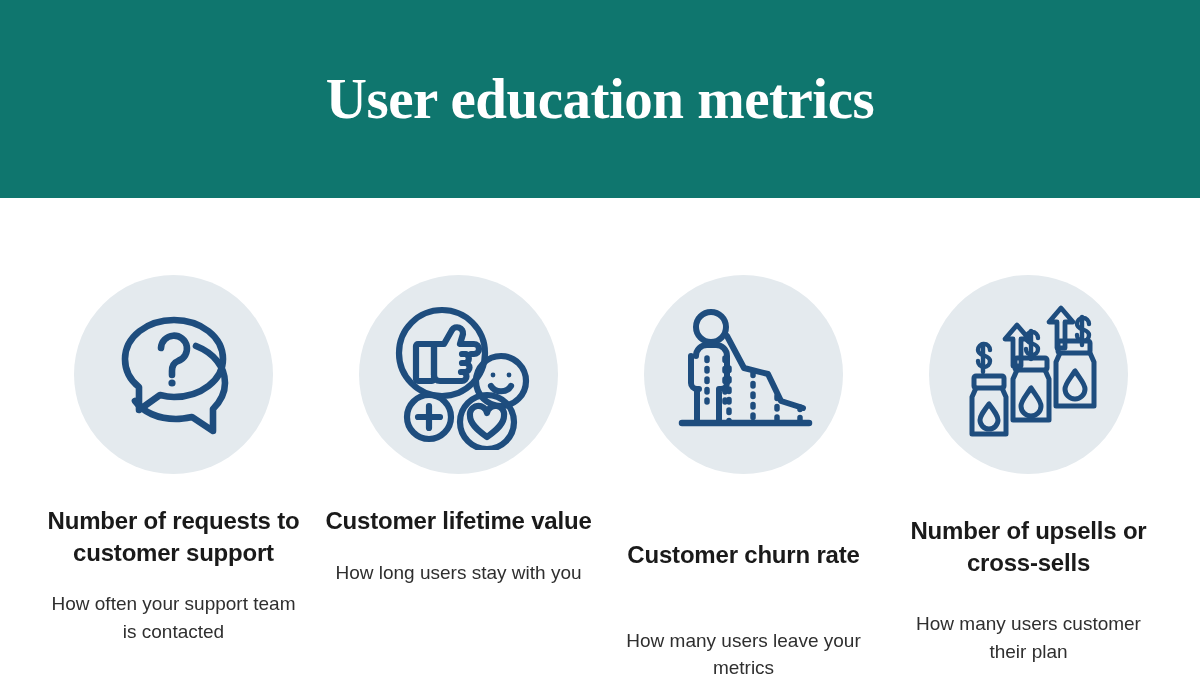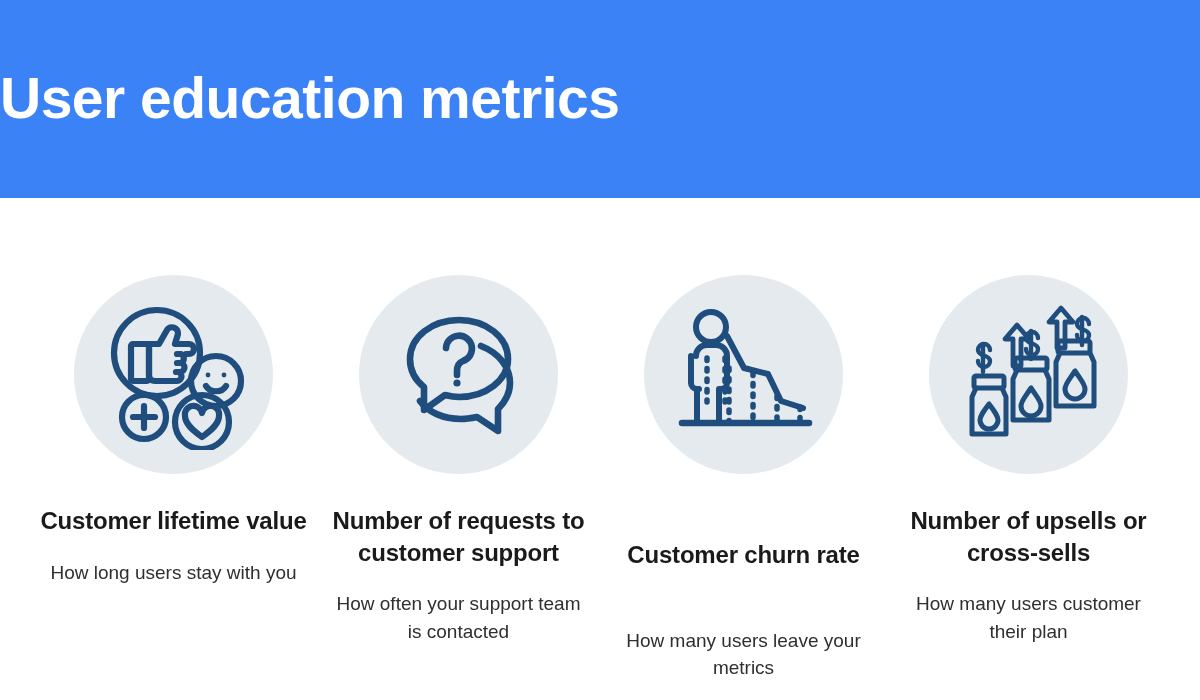--- a/index.html
+++ b/index.html
@@ -8,22 +8,22 @@
     background:#ffffff;
     font-family:"Liberation Sans", sans-serif;
     overflow:hidden;
   }
   .slide { position:relative; width:1200px; height:700px; background:#fff; }
 
   
   .header {
     position:absolute; left:0; top:0;
     width:1200px; height:198px;
-    background:#3b82f6;
-    display:flex; align-items:center; 
+    background:#0f766e;
+    display:flex; align-items:center; justify-content:center;font-family:Liberation Serif, serif;
   }
   .header-title {
     color:#ffffff;
     font-size:57px;
     font-weight:bold;
     letter-spacing:-0.5px;
     line-height:1.05;
     text-align:center;
     white-space:nowrap;
   }
@@ -39,21 +39,21 @@
   .card {
     width:285px;
     display:flex;
     flex-direction:column;
     align-items:center;
     padding-top:77px;
   }
   .card:nth-child(1){ margin-left:31px; }
   .card:nth-child(2){ margin-left:0px; }
   .card:nth-child(3){ margin-left:0px;gap:34px; }
-  .card:nth-child(4){ margin-left:0px; }
+  .card:nth-child(4){ margin-left:0px;gap:10px; }
 
   .icon-circle {
     width:199px; height:199px;
     border-radius:50%;
     background:#e4eaee;
     display:flex; align-items:center; justify-content:center;
     flex:0 0 auto;
   }
   .icon-circle svg { display:block; }
 
@@ -84,20 +84,40 @@
 
   <div class="header">
     <div class="header-title">User education metrics</div>
   </div>
 
   <div class="cards">
 
     <div class="card">
       <div class="icon-circle">
         <span>
+          <svg width="150" height="150" viewBox="0 0 150 150" fill="none" stroke="#1e4d7e" stroke-width="6.6" stroke-linecap="round" stroke-linejoin="round">
+
+            <path d="M97 46 c18 7 29 21 29 37 c0 10 -5 19 -12 26 l0 22 l-21 -14
+                     c-5 1 -10 2 -16 2 c-18 0 -33 -7 -41 -18"></path>
+
+            <path d="M75 20 c-27 0 -49 17 -49 39 c0 11 5 21 14 28 l0 23 l21 -15
+                     c4 1 9 2 14 2 c27 0 49 -17 49 -38 c0 -22 -22 -39 -49 -39 z"></path>
+
+            <path d="M62 48 a13 13 0 1 1 17 13 c-5 2 -6 6 -6 10 v4"></path>
+            <circle cx="73" cy="83" r="3.6" fill="#1e4d7e" stroke="none"></circle>
+          </svg>
+        </span>
+      </div>
+      <div class="card-title">Number of requests to customer support</div>
+      <div class="card-desc">How often your support team is contacted</div>
+    </div>
+
+    <div class="card">
+      <div class="icon-circle">
+        <span>
           <svg width="150" height="150" viewBox="0 0 150 150" fill="none" stroke="#1e4d7e" stroke-width="6.2" stroke-linecap="round" stroke-linejoin="round">
 
             <circle cx="58" cy="53" r="43"></circle>
 
             <path d="M50 44 h10 l8 -14 a6 6 0 0 1 11 4 l-3 10 h14 a5 5 0 0 1 0 10 h-3
                      M78 54 h4 a5 5 0 0 1 0 9 h-4
                      M78 63 h3 a4.5 4.5 0 0 1 0 9 h-3
                      M77 72 h1 a4.5 4.5 0 0 1 0 9 h-22 a6 6 0 0 1 -6 -6 v-31"></path>
             <rect x="32" y="44" width="18" height="37" rx="2"></rect>
 
@@ -110,40 +130,20 @@
             <path d="M45 106 v22 M34 117 h22"></path>
 
             <circle cx="103" cy="122" r="27"></circle>
             <path d="M103 137 c-11 -8 -17 -14 -17 -21 a8.6 8.6 0 0 1 17 -3
                      a8.6 8.6 0 0 1 17 3 c0 7 -6 13 -17 21 z"></path>
           </svg>
         </span>
       </div>
       <div class="card-title">Customer lifetime value</div>
       <div class="card-desc">How long users stay with you</div>
-    </div>
-
-    <div class="card">
-      <div class="icon-circle">
-        <span>
-          <svg width="150" height="150" viewBox="0 0 150 150" fill="none" stroke="#1e4d7e" stroke-width="6.6" stroke-linecap="round" stroke-linejoin="round">
-
-            <path d="M97 46 c18 7 29 21 29 37 c0 10 -5 19 -12 26 l0 22 l-21 -14
-                     c-5 1 -10 2 -16 2 c-18 0 -33 -7 -41 -18"></path>
-
-            <path d="M75 20 c-27 0 -49 17 -49 39 c0 11 5 21 14 28 l0 23 l21 -15
-                     c4 1 9 2 14 2 c27 0 49 -17 49 -38 c0 -22 -22 -39 -49 -39 z"></path>
-
-            <path d="M62 48 a13 13 0 1 1 17 13 c-5 2 -6 6 -6 10 v4"></path>
-            <circle cx="73" cy="83" r="3.6" fill="#1e4d7e" stroke="none"></circle>
-          </svg>
-        </span>
-      </div>
-      <div class="card-title">Number of requests to customer support</div>
-      <div class="card-desc">How often your support team is contacted</div>
     </div>
 
     <div class="card">
       <div class="icon-circle">
         <span>
           <svg width="150" height="150" viewBox="0 0 150 150" fill="none" stroke="#1e4d7e" stroke-width="6" stroke-linecap="round" stroke-linejoin="round">
 
             <circle cx="42" cy="27" r="15"></circle>
 
             <path d="M27 56 a11 11 0 0 1 11 -11 h9 a11 11 0 0 1 11 11 v27 a6 6 0 0 1 -6 6

